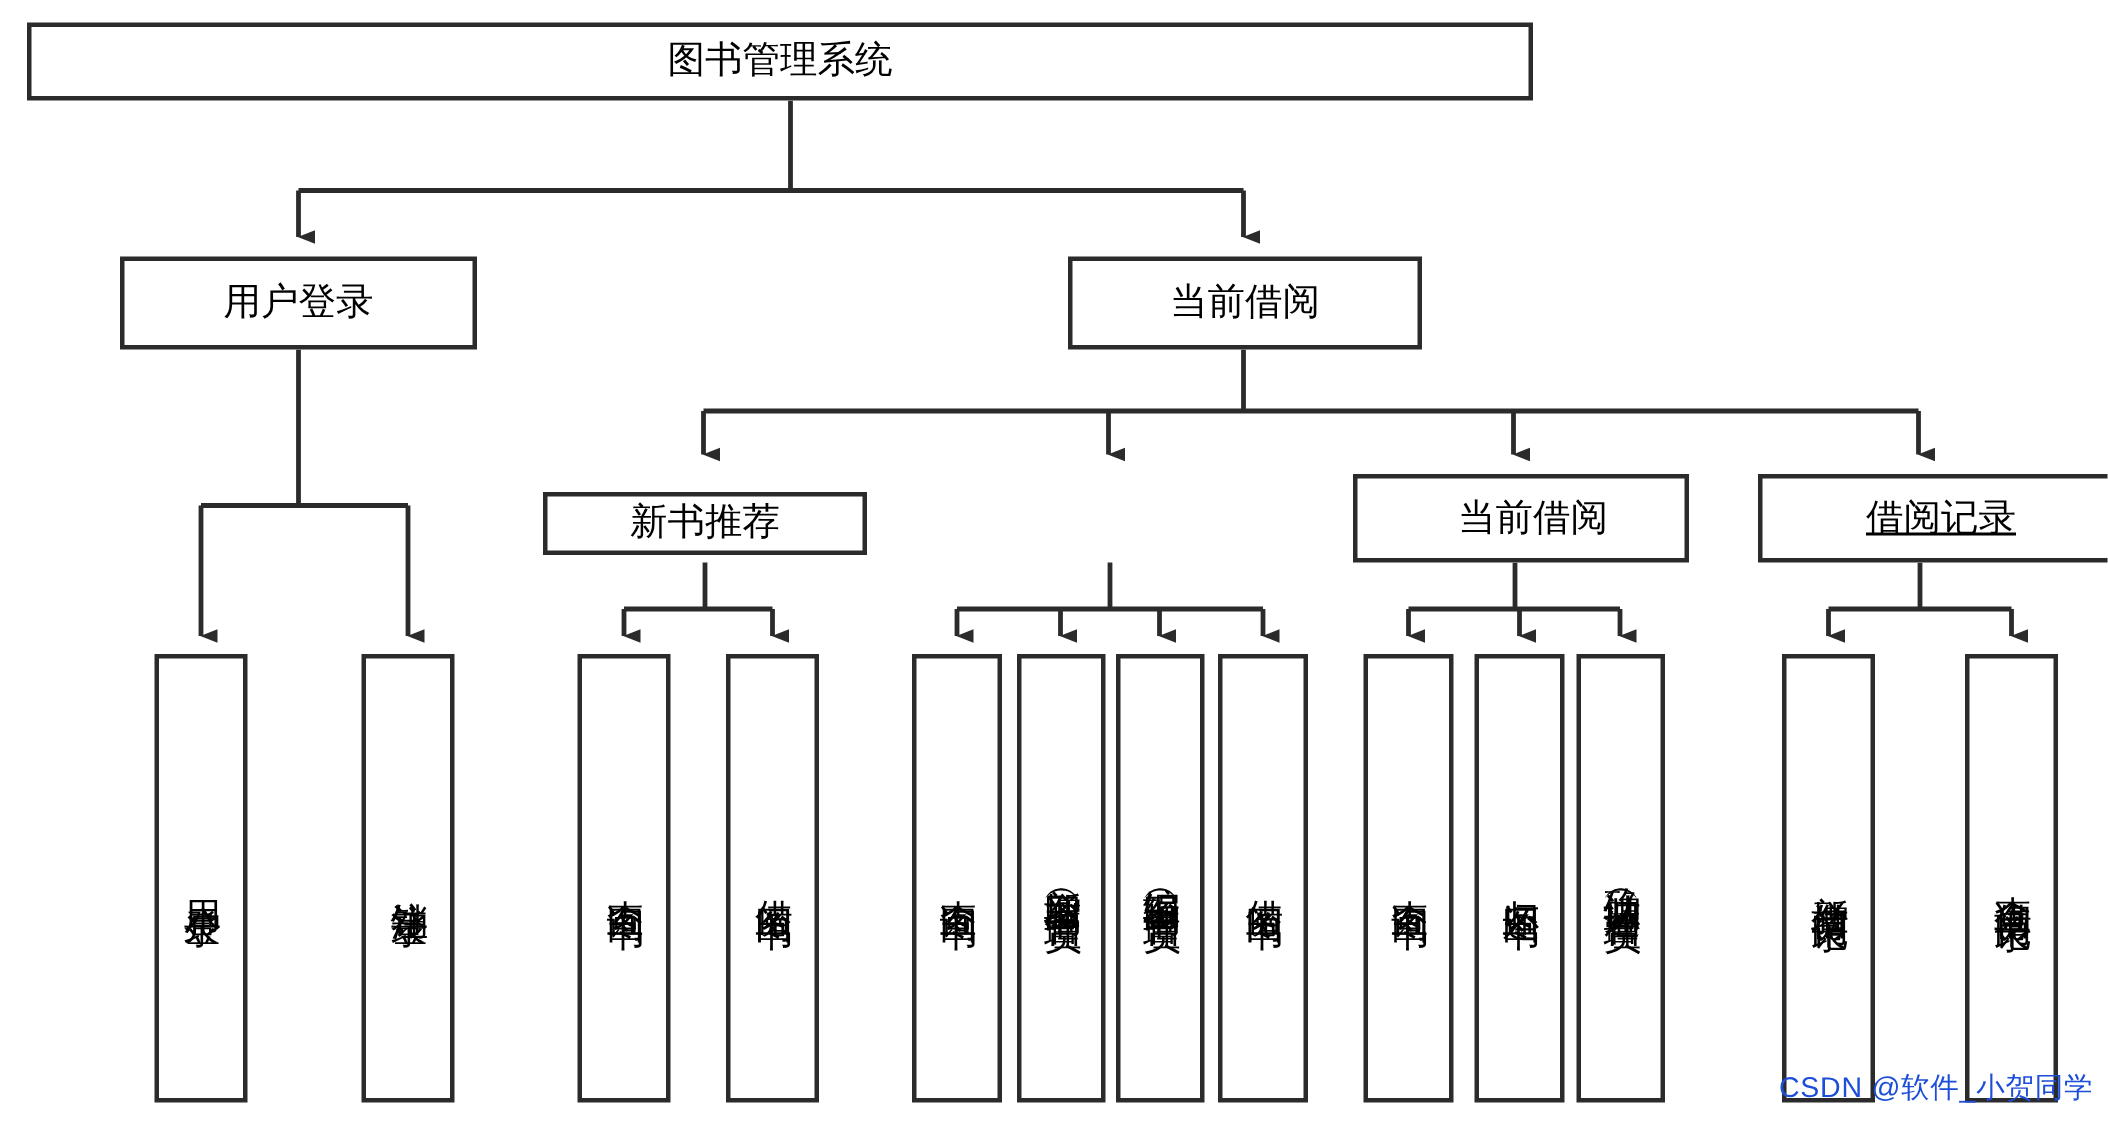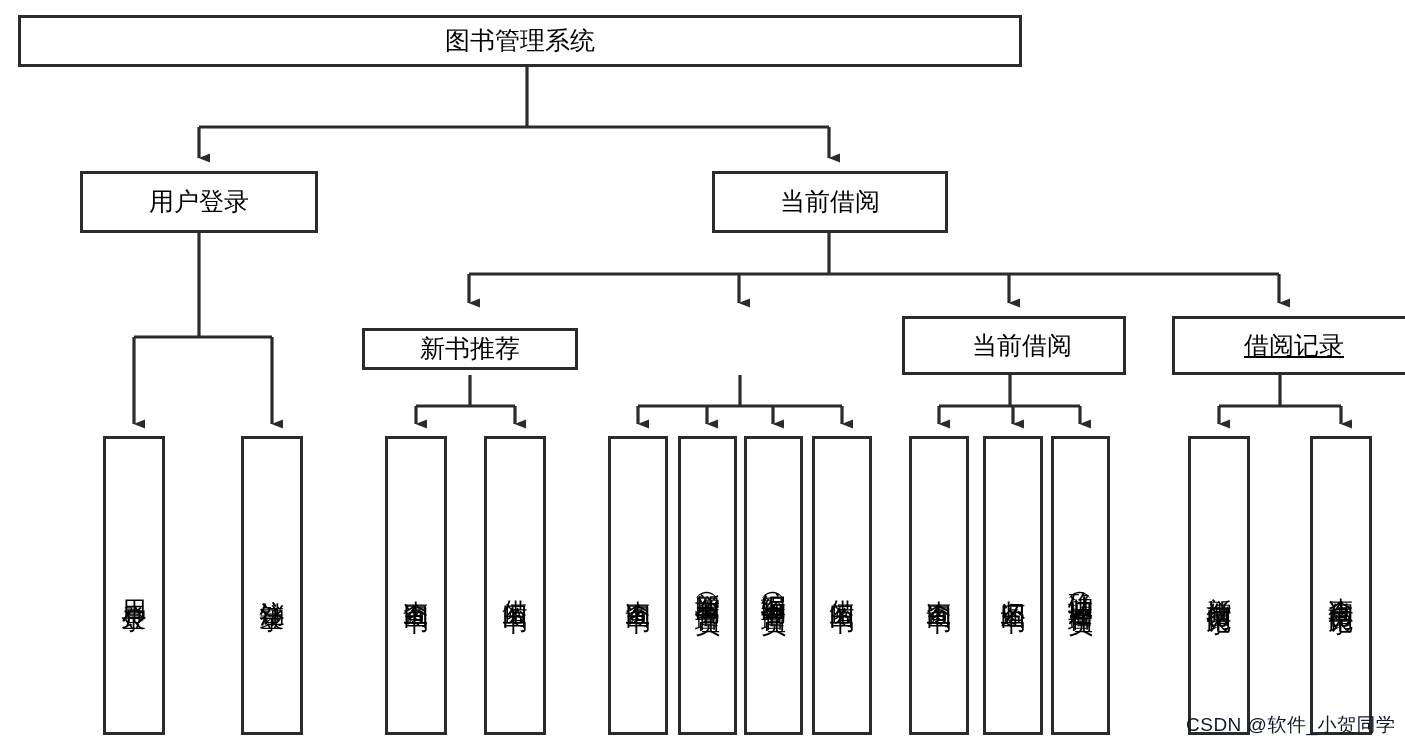--- a/index.html
+++ b/index.html
@@ -57,21 +57,21 @@
     font-size: 25px;
     letter-spacing: 3px;
     line-height: 1;
     max-height: 290px;
   }
   .watermark {
     position: absolute;
     left: 1186px;
     top: 712px;
     font-size: 19px;
-    color: #0f172a;
+    color: #1d4ed8;
     letter-spacing: 0.5px;
     white-space: nowrap;
     user-select: none;
   }
 </style>
 </head>
 <body>
 
 <div id="diagram-root">
 

